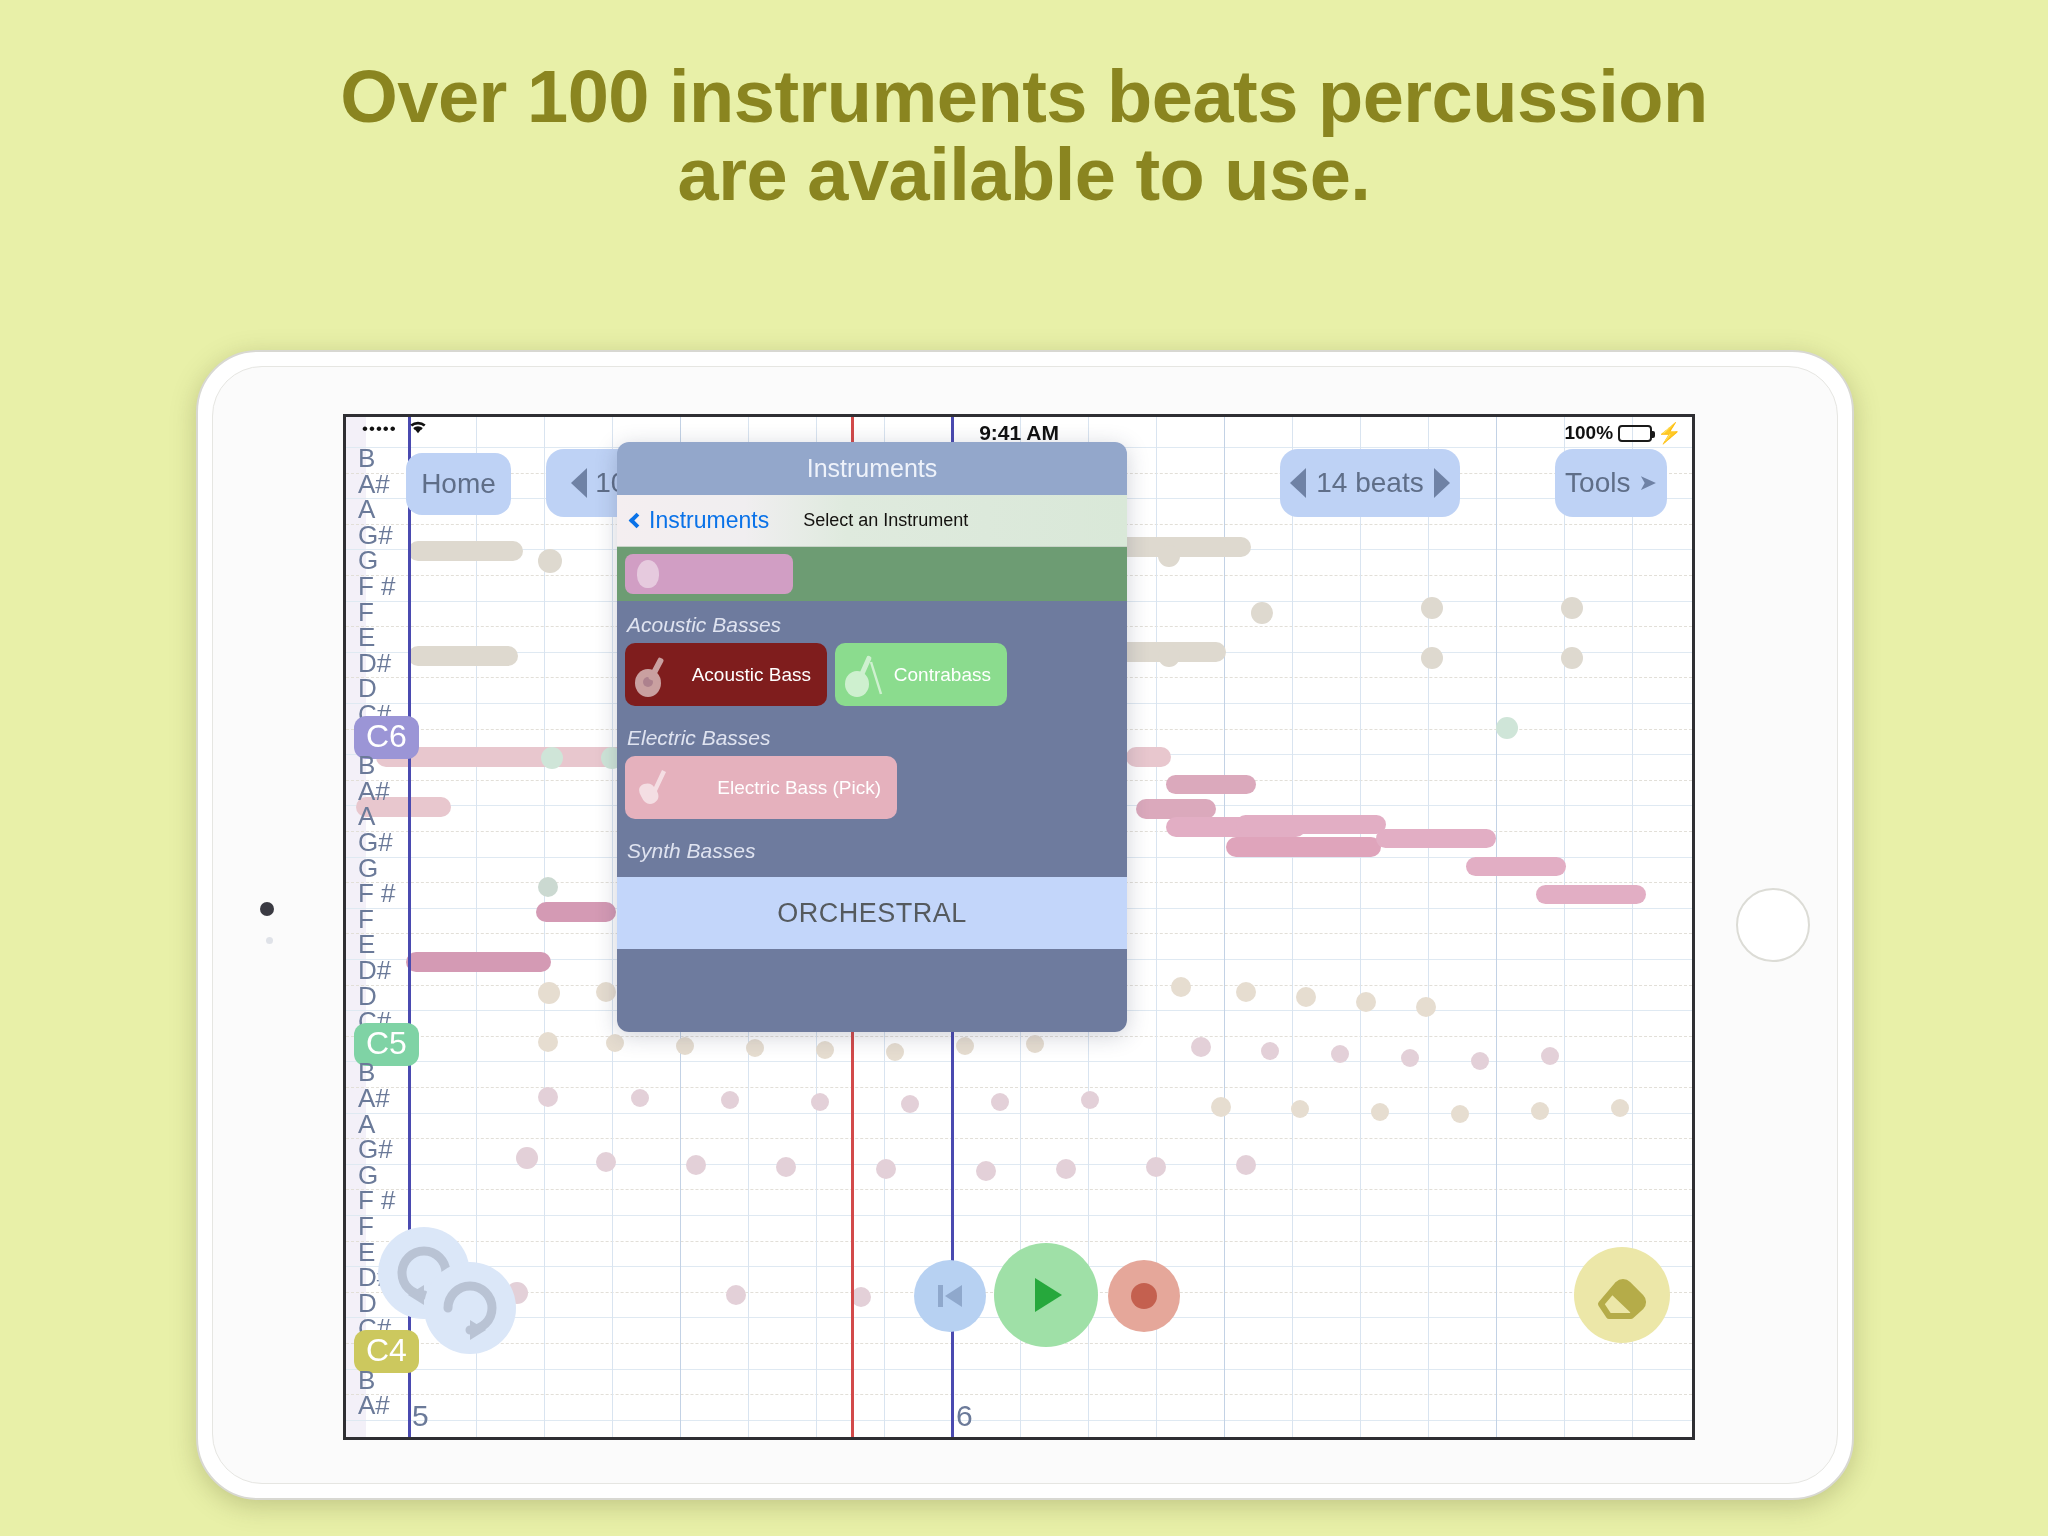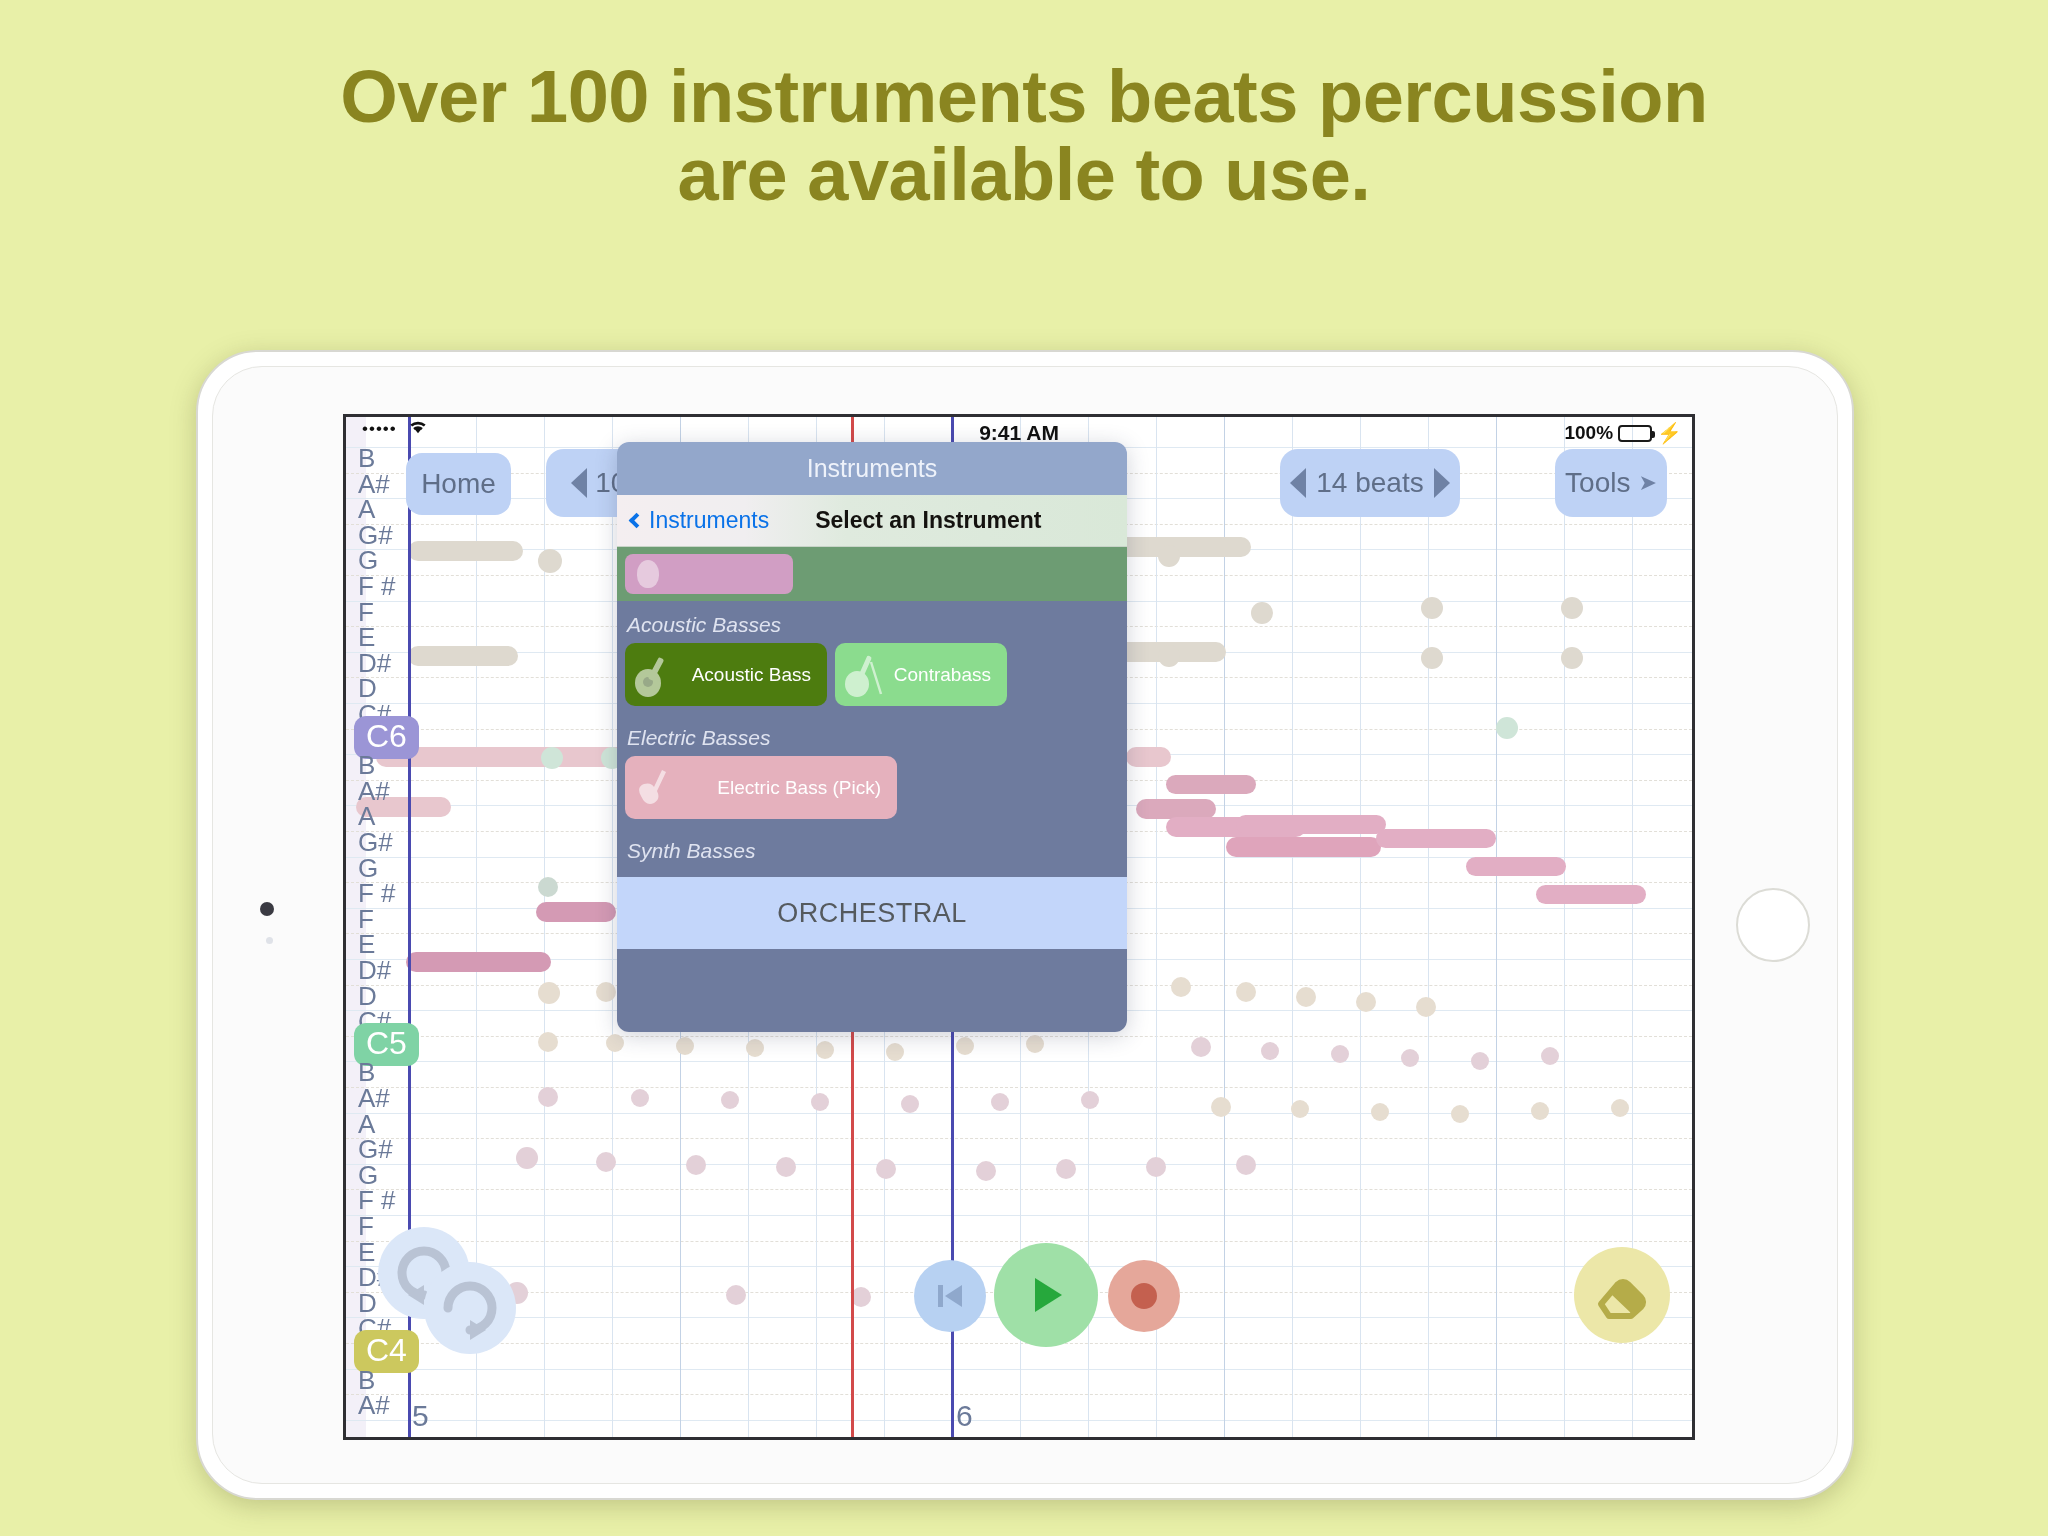--- a/index.html
+++ b/index.html
@@ -205,22 +205,22 @@
     display: flex; align-items: center; gap: 4px;
     margin-left: 14px; color: #0a72e8; font-size: 23px;
   }
   .chev {
     display: inline-block; width: 11px; height: 11px;
     border-left: 4px solid #0a72e8; border-bottom: 4px solid #0a72e8;
     transform: rotate(45deg);
     margin-right: 3px;
   }
   .nav-title {
-    margin-left: 46px;
-    font-size: 23px; font-weight: bold; color: #14120f;
+    margin-left: 34px;
+    font-size: 18px; font-weight: normal; color: #14120f;
   }
   .modal-body {
     position: absolute;
     top: 105px; left: 0; right: 0; bottom: 0;
     overflow: hidden;
     background: #6e7b9e;
   }
 
   .catheader {
     background: #c3d6fa;
@@ -566,21 +566,21 @@
 
       <div class="modal-body">
 
         <div class="partial-row">
           <div class="partial-chip"></div>
         </div>
         <div id="sections">
             <div class="subgroup">
               <div class="sublabel">Acoustic Basses</div>
               <div class="rowscroll">
-                <div class="inst-btn" style="background:#4d7c0f;min-width:202px;justify-content:center;">
+                <div class="inst-btn" style="background:#7f1d1d;min-width:202px;justify-content:center;">
                   <svg class="inst-icon" viewBox="0 0 46 46">
                     <ellipse cx="17" cy="31" rx="13" ry="14" fill="#fff"></ellipse>
                     <circle cx="17" cy="30" r="5" fill="#cfcadf"></circle>
                     <rect x="22" y="5" width="6" height="24" rx="2" fill="#fff" transform="rotate(28 25 17)"></rect>
                   </svg>
                   <span class="inst-label">Acoustic Bass</span>
                 </div>
                 <div class="inst-btn" style="background:#8bdc8e;min-width:172px;">
                   <svg class="inst-icon" viewBox="0 0 46 46">
                     <ellipse cx="16" cy="32" rx="12" ry="13" fill="#fff"></ellipse>

